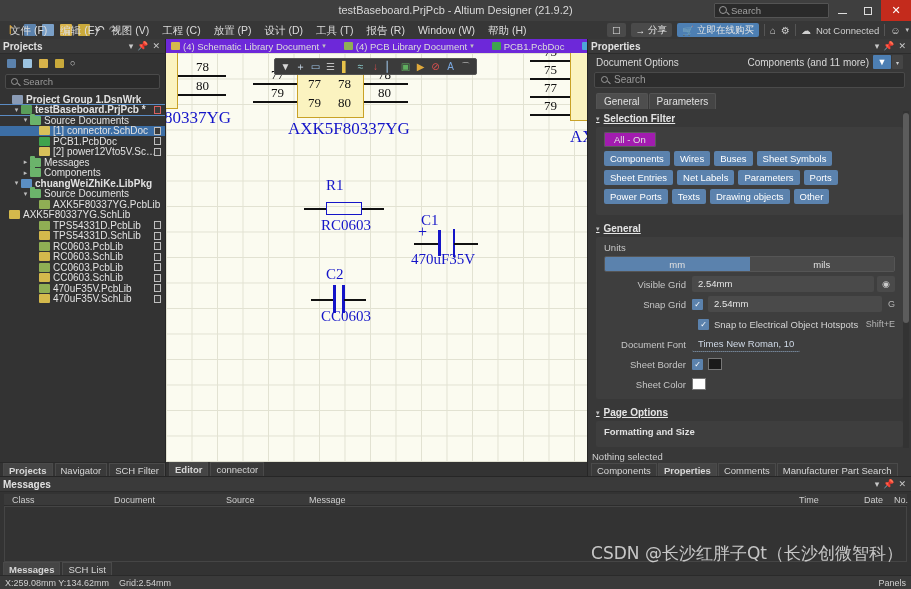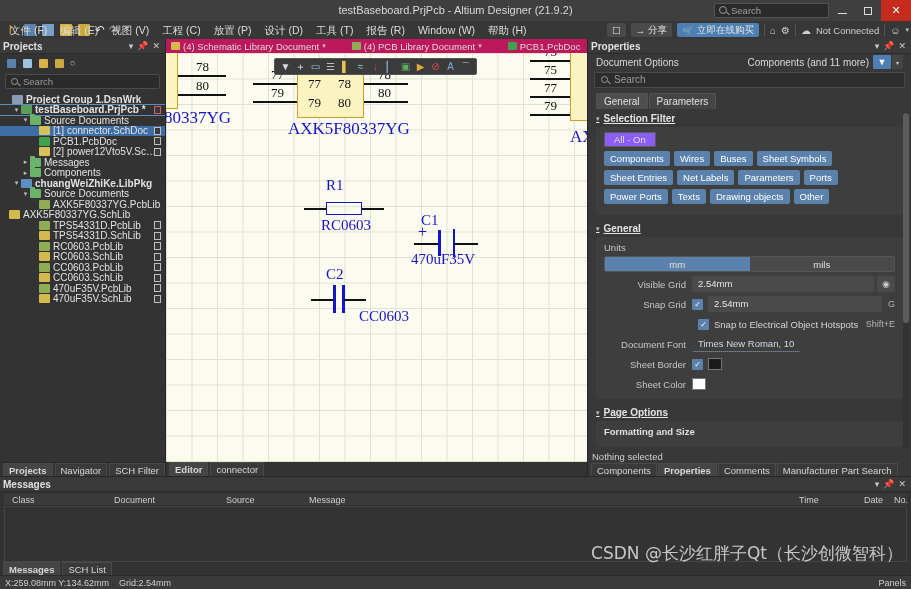--- a/index.html
+++ b/index.html
@@ -151,22 +151,22 @@
     line-height: 11px;
   }
   .ptab.active { background: #454545; font-weight: bold; }
 
   
   .editor {
     position: absolute; left: 166px; top: 39px; right: 324px; bottom: 113px;
     background: #2f2f2f; display: flex; flex-direction: column;
   }
   .doctabs {
-    height: 14px; background: #be185d; display: flex; align-items: center;
-    gap: 16px; font-size: 9.5px; overflow: hidden; flex: none;
+    height: 14px; background: #6d28d9; display: flex; align-items: center;
+    gap: 8px; font-size: 9.5px; overflow: hidden; flex: none;
   }
   .dtab {
     display: flex; align-items: center; gap: 3px; padding: 0 5px; height: 14px;
     color: #dcdcdc; white-space: nowrap;
   }
   .dt-ic { width: 9px; height: 8px; border-radius: 1px; flex: none; }
   .caret { font-size: 7px; color: #c0c0c0; }
 
   .canvas {
     flex: 1; background: #fbfbf0; position: relative; overflow: hidden;
@@ -250,21 +250,21 @@
   .tri { font-size: 7px; color: #c0c0c0; }
   .sect-box {
     background: #3e3e3e; border-radius: 2px; padding: 5px 8px 7px 8px;
     margin: 0 4px 4px 4px;
   }
   .tagrow { display: flex; flex-wrap: wrap; gap: 4px; margin-bottom: 4px; }
   .tag {
     background: #5b82ad; color: #fff; font-size: 9.5px; padding: 2px 6px;
     border-radius: 2px; white-space: nowrap;
   }
-  .tag.off { background: #8b5cf6; color: #e0e0e0; border: 1px solid #5b5b5b; padding: 1px 9px; }
+  .tag.off { background: #a21caf; color: #e0e0e0; border: 1px solid #5b5b5b; padding: 1px 9px; }
   .sub-lbl { font-size: 9.5px; color: #c8c8c8; margin-bottom: 3px; }
   .seg { display: flex; height: 16px; border-radius: 2px; overflow: hidden; border: 1px solid #555; }
   .seg > div {
     flex: 1; display: flex; align-items: center; justify-content: center;
     font-size: 9.5px; color: #e0e0e0; background: #4a4a4a;
   }
   .seg > div.on { background: #5b82ad; }
   .frow { display: flex; align-items: center; margin-top: 4px; height: 16px; }
   .flabel { width: 88px; text-align: right; padding-right: 6px; font-size: 9.5px; color: #c6c6c6; }
   .finput {
@@ -597,21 +597,21 @@
       <div class="blue-line" style="left:160px; top:149px; width:36px; height:13px; background:transparent; border:1.5px solid #1414c8;"></div>
       <div class="blk-line" style="left:138px; top:155px; width:22px;"></div>
       <div class="blk-line" style="left:196px; top:155px; width:22px;"></div>
       <span class="sch-txt" style="left:155px; top:164px; font-size:15px;">RC0603</span>
 
       <span class="sch-txt" style="left:160px; top:213px; font-size:15px;">C2</span>
       <div class="blue-line" style="left:167px; top:232px; width:2.5px; height:28px;"></div>
       <div class="blue-line" style="left:176px; top:232px; width:2.5px; height:28px;"></div>
       <div class="blk-line" style="left:145px; top:246px; width:22px;"></div>
       <div class="blk-line" style="left:178px; top:246px; width:22px;"></div>
-      <span class="sch-txt" style="left:155px; top:255px; font-size:15px;padding-left:38px;">CC0603</span>
+      <span class="sch-txt" style="left:155px; top:255px; font-size:15px;">CC0603</span>
 
       <span class="sch-txt" style="left:255px; top:159px; font-size:15px;">C1</span>
       <span class="sch-txt" style="left:252px; top:170px; font-size:16px;">+</span>
       <div class="blue-line" style="left:272px; top:177px; width:2.5px; height:26px;"></div>
       <div style="position:absolute; left:277px; top:176px; width:12px; height:28px; border-right:2.5px solid #1414c8; border-radius:0 50%/50% 0 0; border-top:0; border-bottom:0;"></div>
       <div class="blk-line" style="left:248px; top:190px; width:24px;"></div>
       <div class="blk-line" style="left:288px; top:190px; width:24px;"></div>
       <span class="sch-txt" style="left:245px; top:198px; font-size:15px;">470uF35V</span>
 
       <div class="floatbar" id="float-toolbar">

